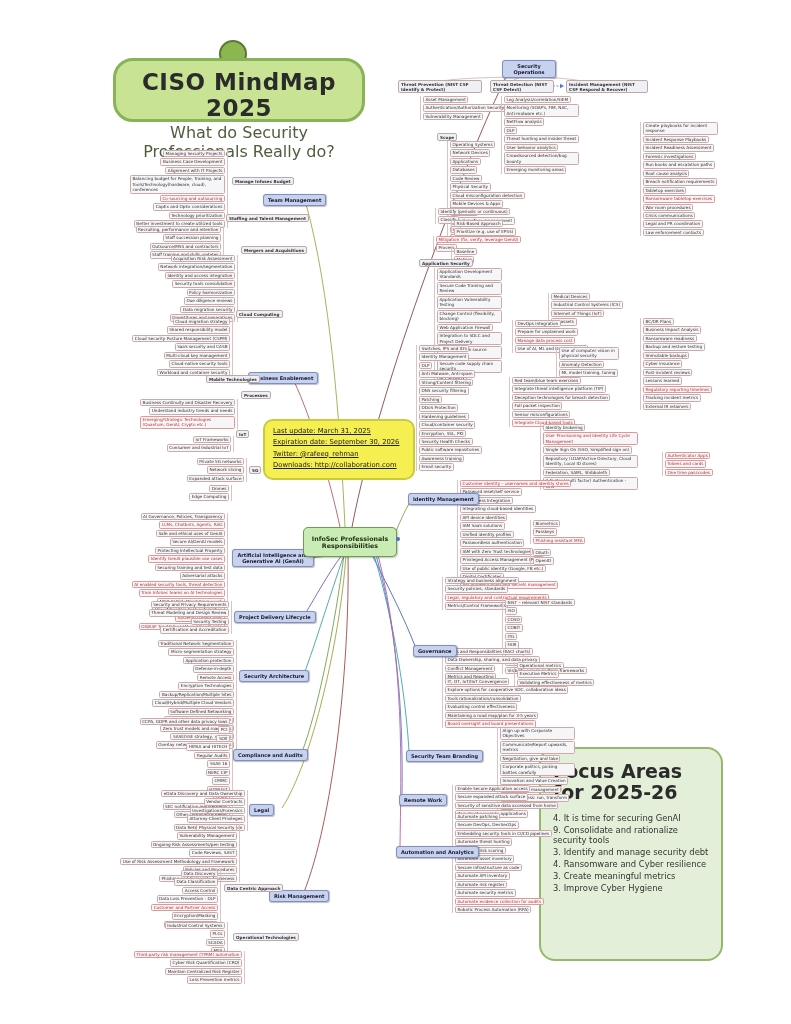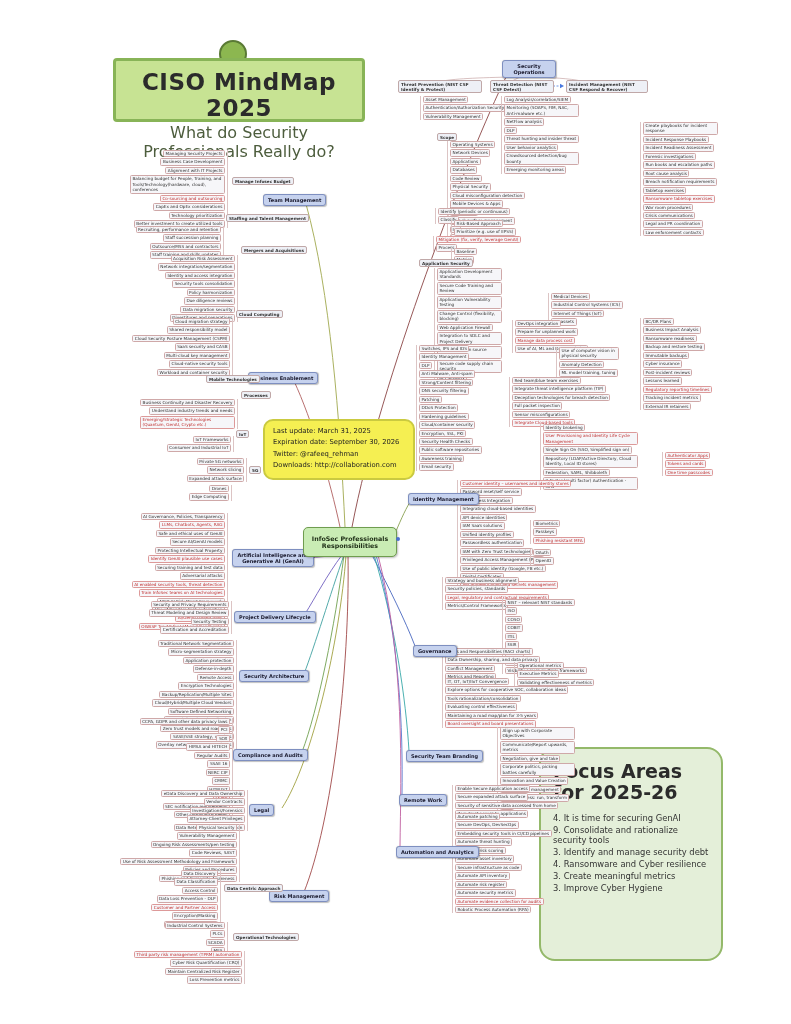--- a/index.html
+++ b/index.html
@@ -3,33 +3,33 @@
 <meta charset="utf-8">
 <style>
   html,body{margin:0;padding:0;}
   body{width:791px;height:1024px;position:relative;background:#ffffff;
        font-family:"DejaVu Sans",sans-serif;overflow:hidden;}
   #curves{position:absolute;left:0;top:0;z-index:0;pointer-events:none;}
   .layer{position:absolute;left:0;top:0;width:791px;height:1024px;z-index:1;}
 
   
   .title-box{position:absolute;left:113px;top:58px;width:252px;height:64px;
-    background:#c7e393;border:3px solid #88b457;border-radius:4px;
+    background:#c7e393;border:3px solid #88b457;border-radius:20px;
     text-align:center;box-sizing:border-box;padding-top:8px;}
   .title-box h1{margin:0;font-size:23px;font-weight:bold;color:#2b2b2b;letter-spacing:0.5px;}
   .title-box p{margin:2px 0 0 0;font-size:16px;color:#4d5d3d;}
   .title-dot{position:absolute;left:219px;top:40px;width:24px;height:24px;border-radius:50%;
     background:#8cb750;border:2px solid #5a7a35;}
 
   
   .info-box{position:absolute;left:263px;top:419px;width:152px;
     background:#f5ef52;border:2px solid #caca40;border-radius:10px;
     box-sizing:border-box;padding:6px 8px;}
   .info-box .leaf{background:none;border:none;font-size:6.8px;color:#222;
-    padding:0;margin:0 0 2.5px 0;white-space:nowrap;font-weight:500;}
+    padding:0;margin:0 0 2.5px 0;white-space:nowrap;font-weight:500;text-decoration:underline;}
 
   
   .focus-box{position:absolute;left:539px;top:747px;width:184px;height:214px;
     background:#e4efd9;border:2px solid #94b96a;border-radius:16px;
     box-sizing:border-box;padding:12px 12px;}
   .focus-box h2{margin:0 0 10px 0;font-size:19px;line-height:1.1;color:#2b2b2b;}
   .focus-box .leaf{background:none;border:none;font-size:8.4px;color:#333;
     padding:0;margin:0 0 1.5px 0;white-space:normal;line-height:1.25;}
   .focus-copy{margin-top:9px;font-size:8.4px;color:#333;line-height:1.3;}
 

